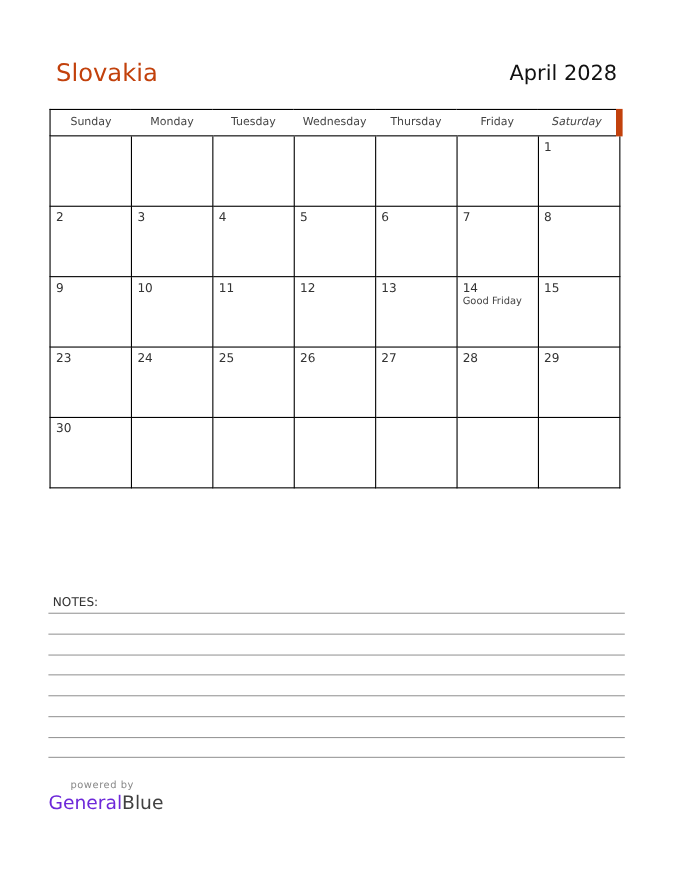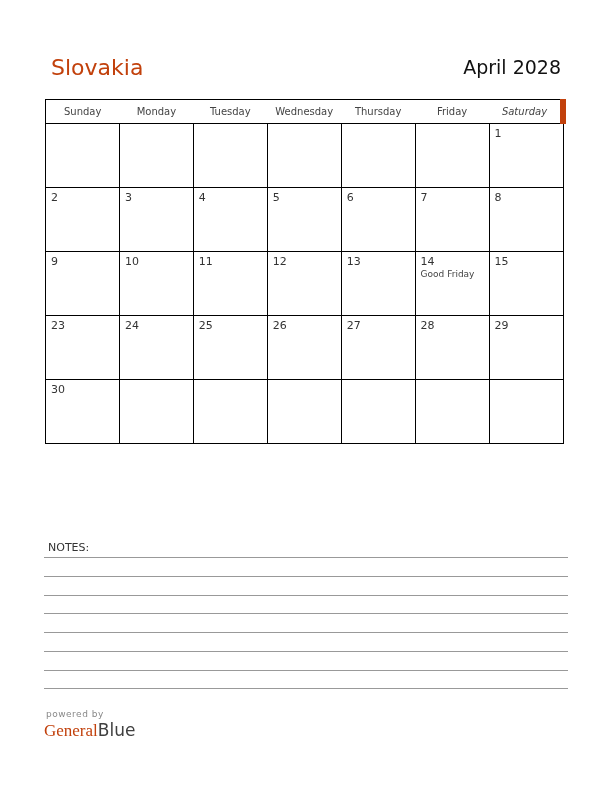--- a/index.html
+++ b/index.html
@@ -8,23 +8,23 @@
   .month { position:absolute; top:56px; right:51px; font-size:19px; color:#111; }
   table.cal { position:absolute; left:45px; top:99px; width:521px; border-collapse:collapse; table-layout:fixed; }
   table.cal th { height:23px; border:1px solid #000; border-left:none; border-right:none; font-weight:normal; font-size:10px; color:#444; padding:0; }
   table.cal th:first-child { border-left:1px solid #000; }
   table.cal th:last-child { border-right:6px solid #c2410c;font-style:italic; }
   table.cal td { height:64px; border:1px solid #000; vertical-align:top; padding:3px 5px; box-sizing:border-box; }
   .day { font-size:11px; color:#333; line-height:13px; }
   .hol { font-size:9px; color:#444; line-height:12px; }
   .notes-label { position:absolute; left:48px; top:541px; font-size:11px; color:#333; }
   .line { position:absolute; left:44px; width:524px; height:1px; background:#999; }
-  .powered { position:absolute; left:46px; top:709px; font-size:9px; color:#888; letter-spacing:0.5px; }
+  .powered { position:absolute; left:64px; top:709px; font-size:9px; color:#888; letter-spacing:0.5px; }
   .brand { position:absolute; left:44px; top:720px; font-size:17px; }
-  .brand .g { color:#c2410c;font-family:Liberation Serif, serif; }
+  .brand .g { color:#6d28d9; }
   .brand .b { color:#404040; }
 </style>
 </head>
 <body>
 
 <div class="title">Slovakia</div>
 <div class="month">April 2028</div>
 
 <table class="cal">
   <thead>

